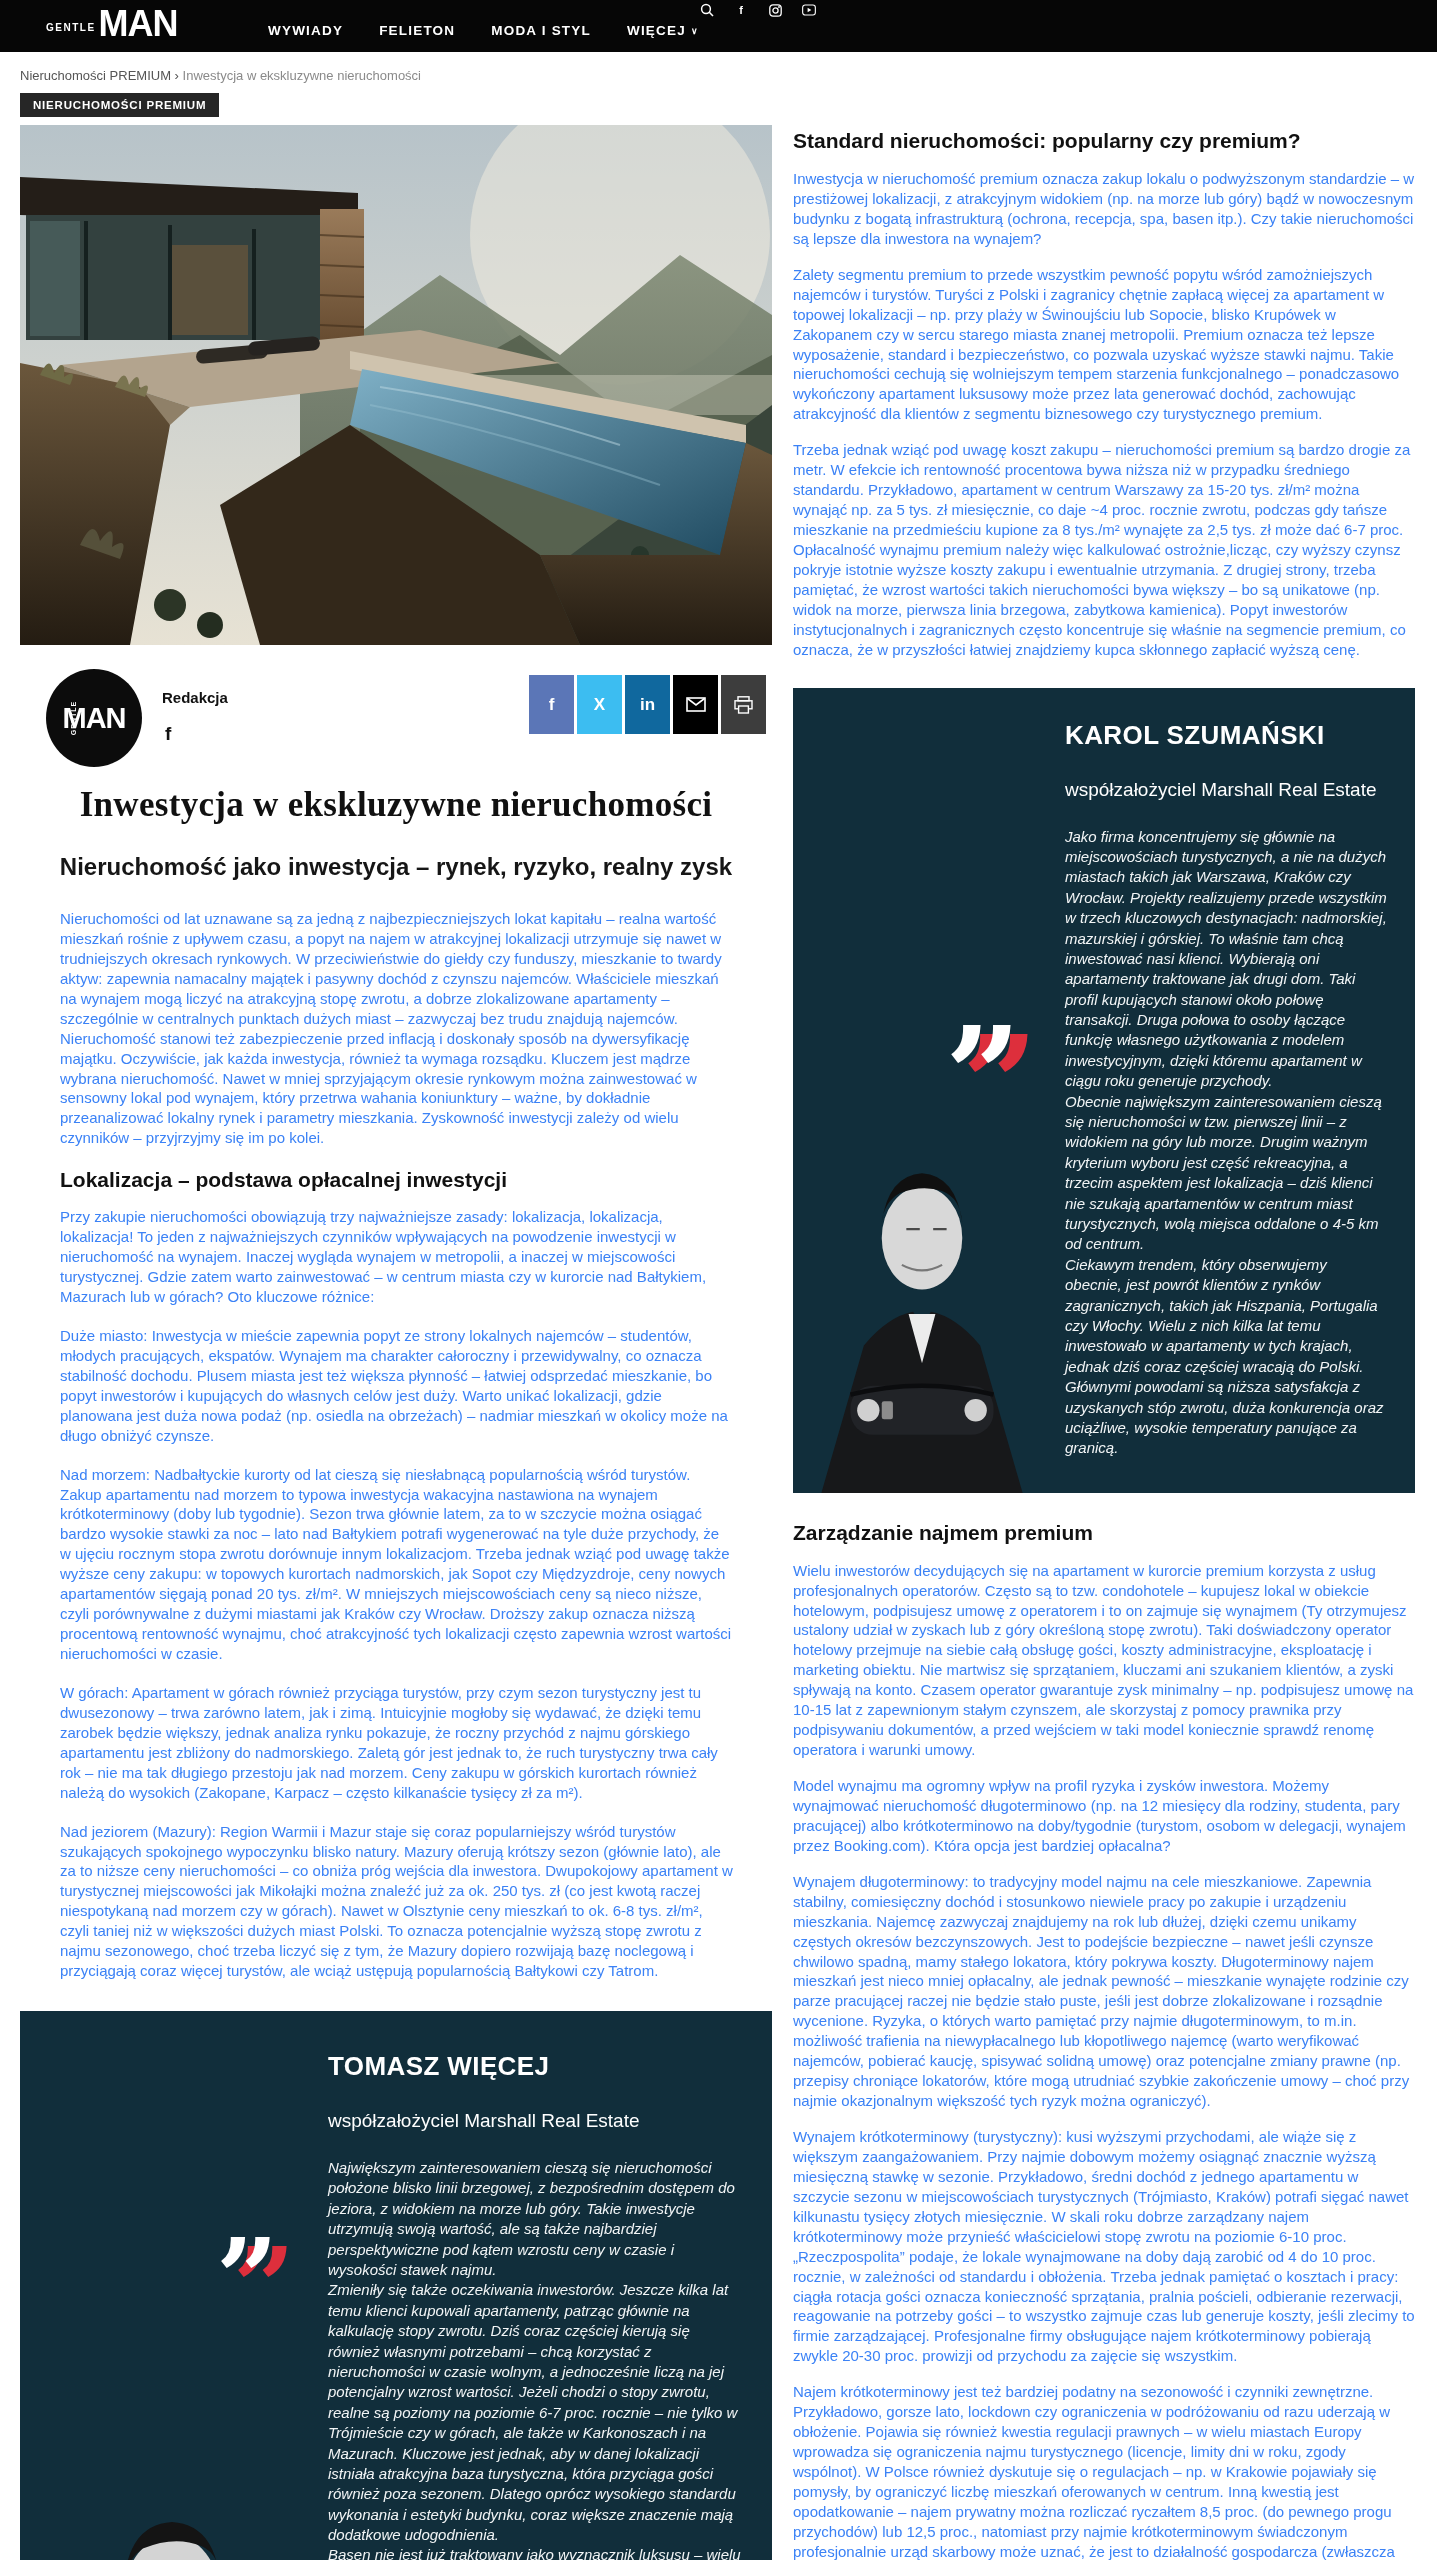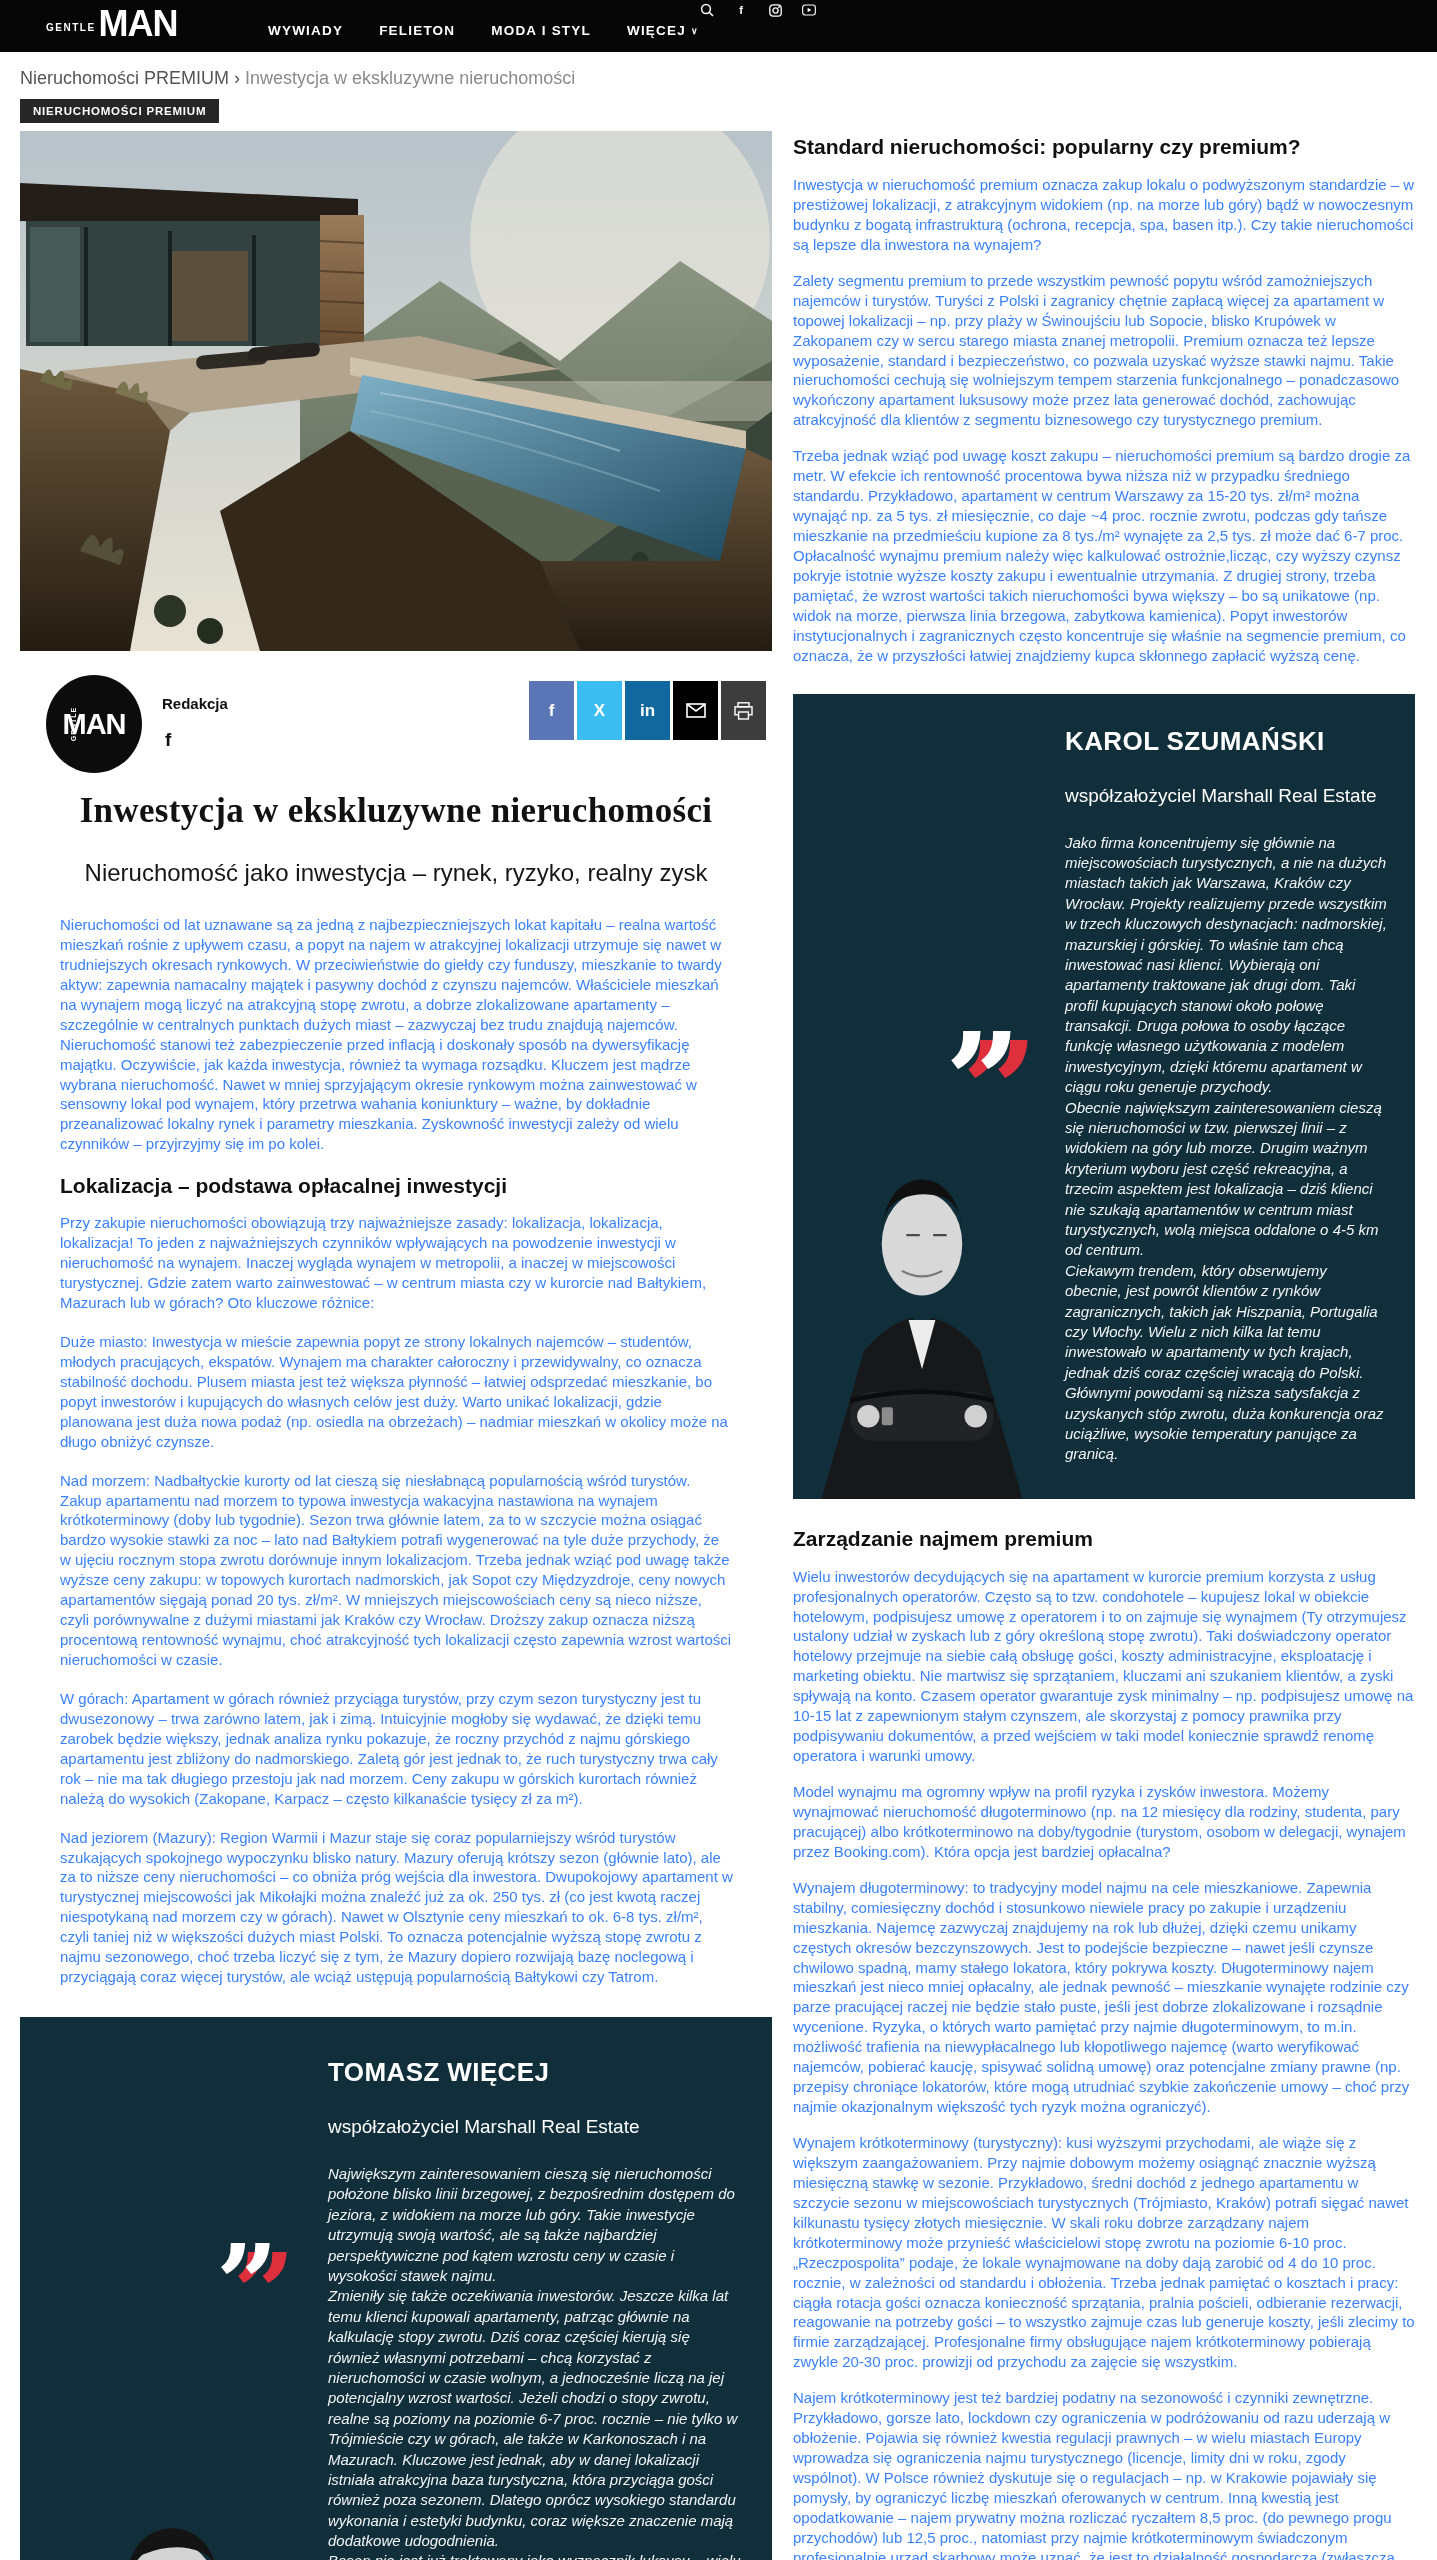--- a/index.html
+++ b/index.html
@@ -12,21 +12,21 @@
   .topbar { position:relative; height:52px; background:#060606; }
   .logo { position:absolute; left:46px; top:6px; display:flex; align-items:flex-end; color:#fff; cursor:pointer; }
   .logo-gentle { font-size:10px; font-weight:bold; letter-spacing:1.5px; margin:0 3px 9px 0; }
   .logo-main { font-size:36px; font-weight:900; letter-spacing:-1px; line-height:1; font-family:"Liberation Sans", sans-serif; }
   .mainnav { position:absolute; left:268px; top:0; height:60px; display:flex; gap:36px; }
   .nav-item { color:#fff; font-size:13.5px; font-weight:bold; letter-spacing:1.2px; cursor:pointer; display:flex; align-items:center; gap:5px; }
   .nav-caret { font-size:9px; position:relative; top:1px; }
   .top-icons { position:absolute; left:700px; top:3px; display:flex; gap:20px; align-items:center; }
   .top-icon { width:14px; height:14px; display:flex; align-items:center; justify-content:center; color:#fff; font-size:11px; font-weight:bold; cursor:pointer; }
   
-  .breadcrumb { margin:16px 0 0 20px; font-size:18px; color:#555; }
+  .breadcrumb { margin:16px 0 0 20px; font-size:13px; color:#555; }
   .breadcrumb .crumb-current { color:#8a8a8a; }
   .cat-badge { display:inline-block; margin:10px 0 0 20px; background:#262626; color:#fff;
     font-size:11.5px; font-weight:bold; letter-spacing:.8px; padding:6px 13px; cursor:pointer; }
   
   .main-grid { display:grid; grid-template-columns:752px 622px; column-gap:21px; padding:0 20px; margin-top:8px; align-items:start; }
   
   .hero { width:752px; height:520px; display:block; }
   
   .author-row { position:relative; height:108px; margin-top:20px; }
   .avatar { position:absolute; left:26px; top:4px; width:96px; height:98px; border-radius:50%;
@@ -38,21 +38,21 @@
   .share-row { position:absolute; right:6px; top:10px; display:flex; gap:3px; }
   .share-btn { width:45px; height:59px; display:flex; align-items:center; justify-content:center; color:#fff; font-size:17px; font-weight:bold; cursor:pointer; }
   .share-fb { background:#5b76b7; }
   .share-x { background:#3cbdf1; }
   .share-in { background:#10689e; }
   .share-mail { background:#000000; }
   .share-print { background:#3d3d3d; }
   
   .art-title { font-family:"Liberation Serif", serif; font-weight:600; font-size:35px; letter-spacing:.3px;
     text-align:center; margin:12px 10px 0 10px; color:#111; }
-  .art-subtitle { text-align:center; font-size:24px; font-weight:400; color:#161616; margin-top:28px; }
+  .art-subtitle { text-align:center; font-size:24px; font-weight:700; color:#161616; margin-top:28px; }
   
   .left-body { margin:28px 38px 0 40px; }
   .body-p { font-size:15px; line-height:1.33; color:#3b82f6; }
   .body-p + .body-p { margin-top:19px; }
   .body-h { font-size:21px; font-weight:bold; color:#111; margin-top:20px; }
   .body-h + .body-p { margin-top:15px; }
   .right-col .body-h:first-child { margin-top:4px; }
   .right-col .body-p { margin-top:16px; }
   .right-col .body-h { margin-top:28px; }
   

